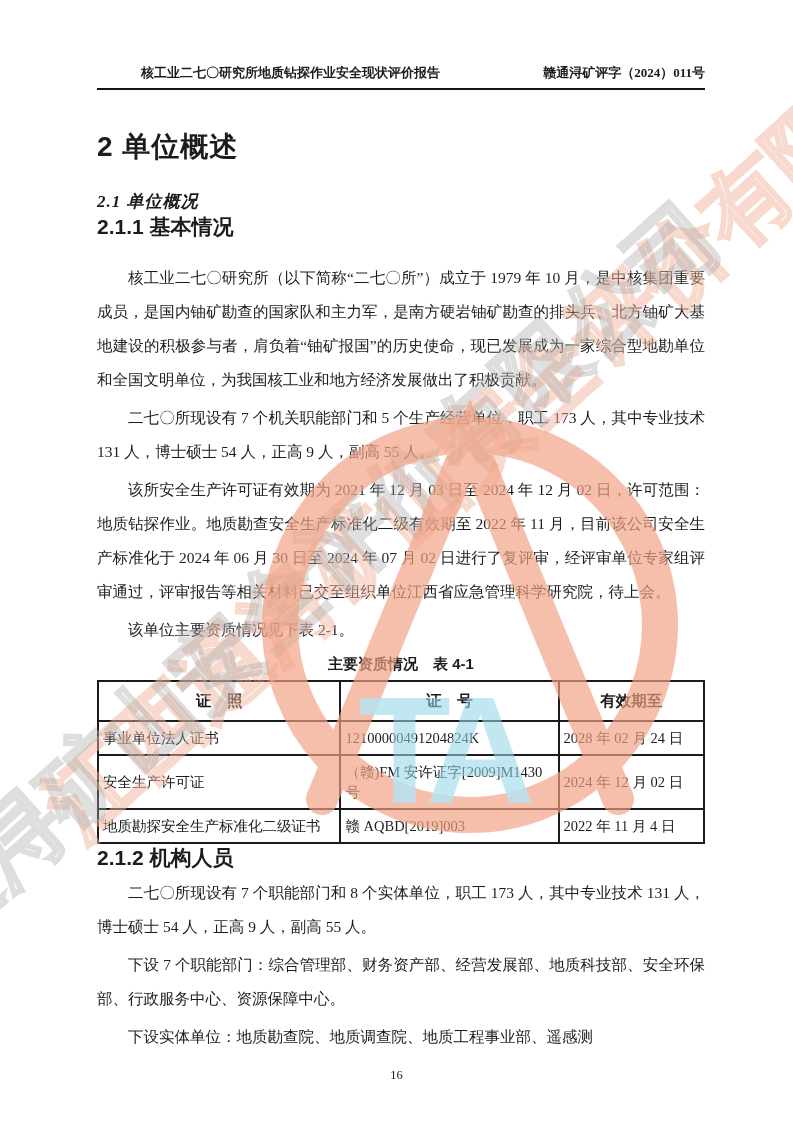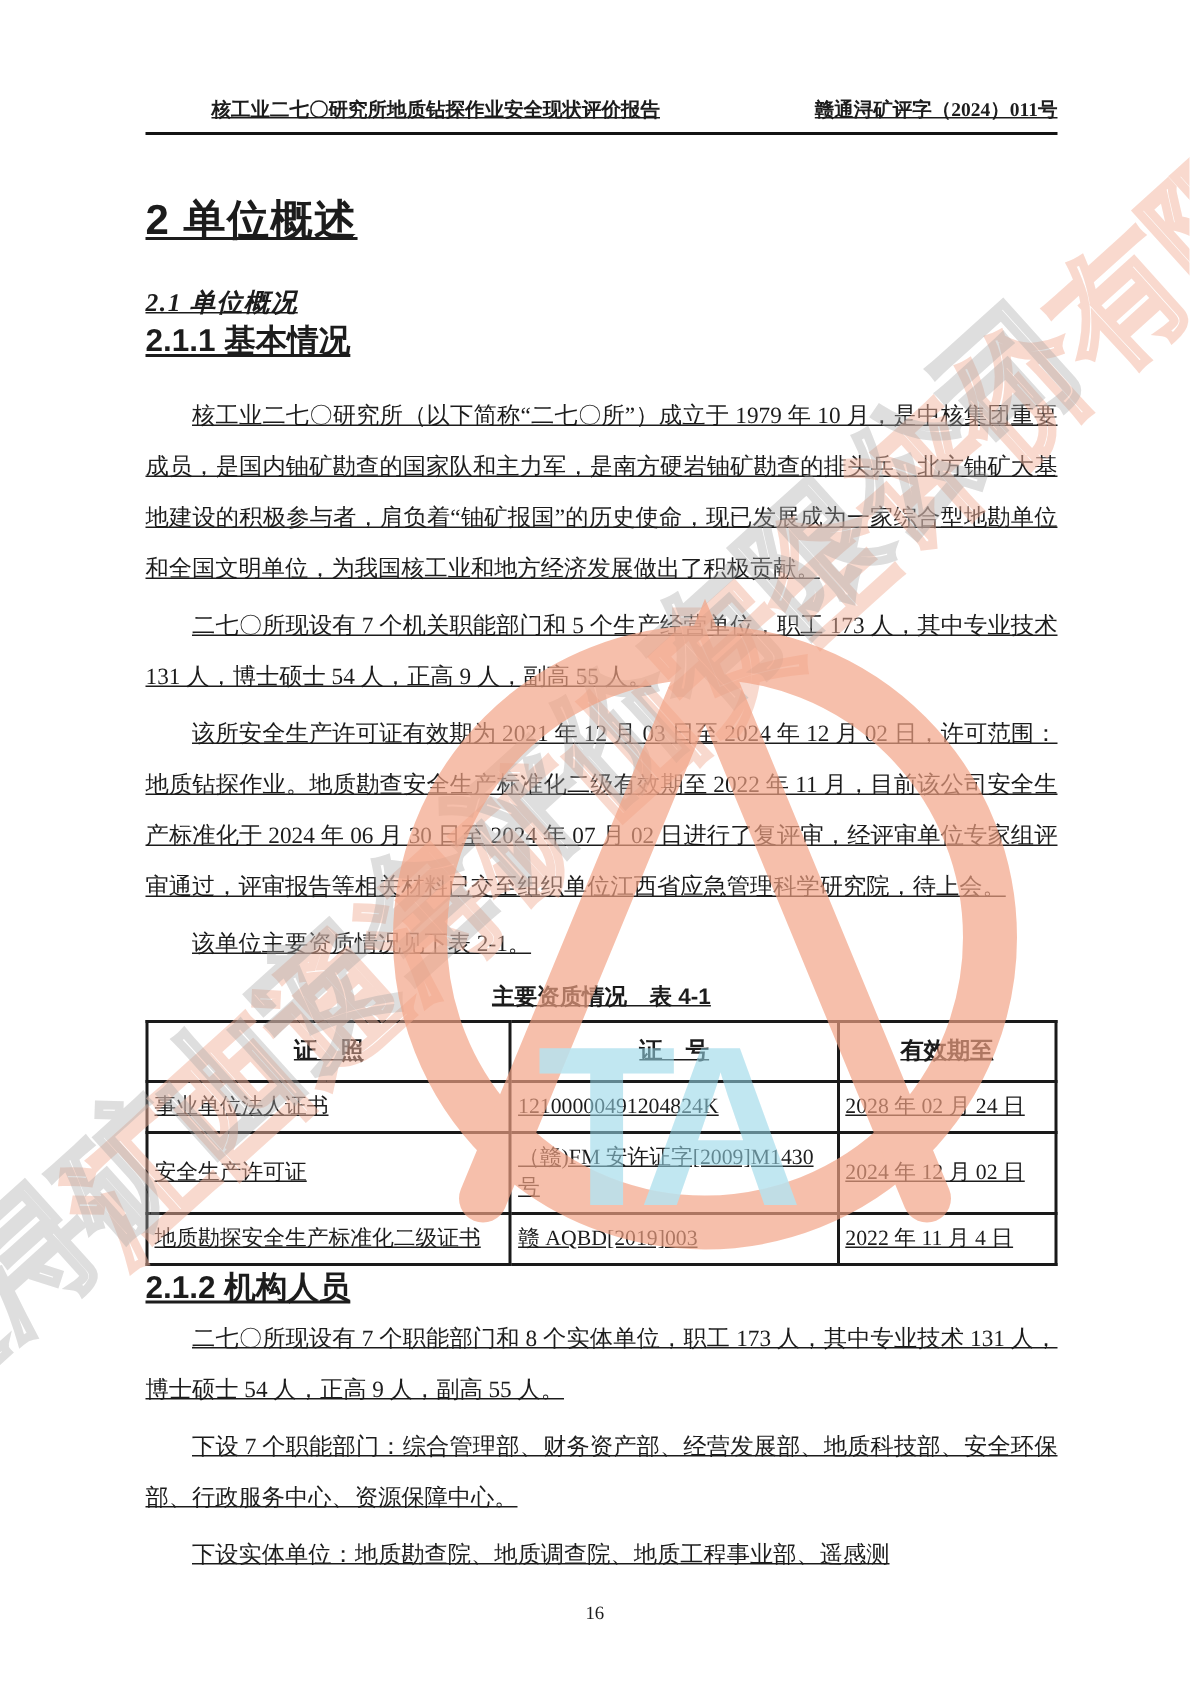--- a/index.html
+++ b/index.html
@@ -2,21 +2,21 @@
 <html><head>
 <meta charset="utf-8">
 <style>
   html,body{margin:0;padding:0;}
   body{
     width:793px;height:1122px;position:relative;background:#ffffff;
     overflow:hidden;
     font-family:"Liberation Serif","DejaVu Serif",serif;
     color:#1c1c1c;
   }
-  .content{position:relative;z-index:1;padding:0 88px 0 97px;text-decoration:underline;}
+  .content{position:relative;z-index:1;padding:0 88px 0 97px;}
   
   .page-header{padding-top:64px;display:flex;justify-content:space-between;align-items:baseline;
     font-size:13px;font-weight:bold;}
   .page-header .left{margin-left:44px;}
   .header-rule{border-bottom:2.5px solid #141414;margin-top:6px;}
   
   h1.h1{font-family:"Liberation Sans","DejaVu Sans",sans-serif;font-size:28px;font-weight:bold;
     margin:38px 0 0 0;letter-spacing:1px;}
   h2.h2{font-size:17px;font-weight:bold;font-style:italic;margin:24px 0 0 0;letter-spacing:1px;}
   h3.h3{font-family:"Liberation Sans","DejaVu Sans",sans-serif;font-size:21px;font-weight:600;

